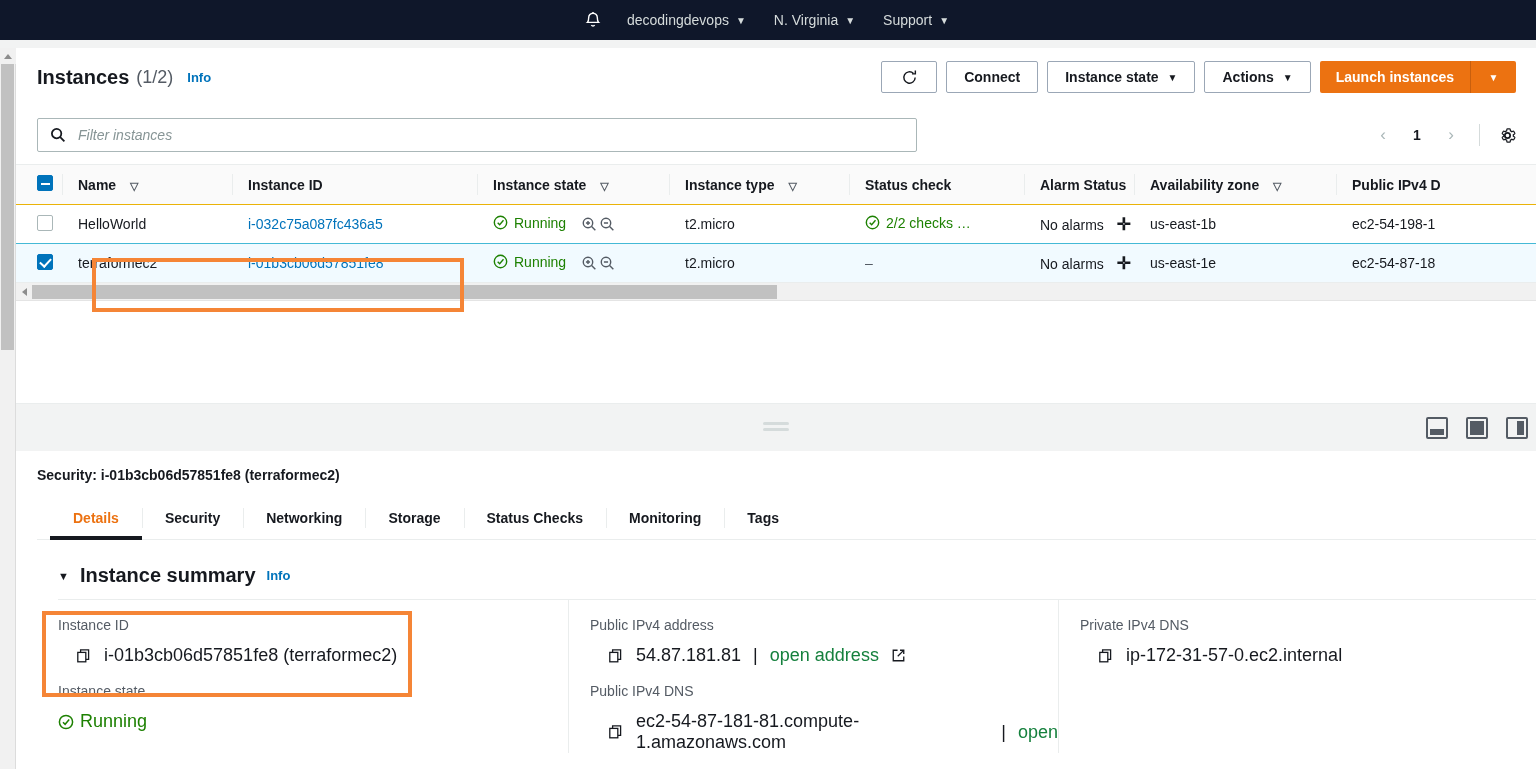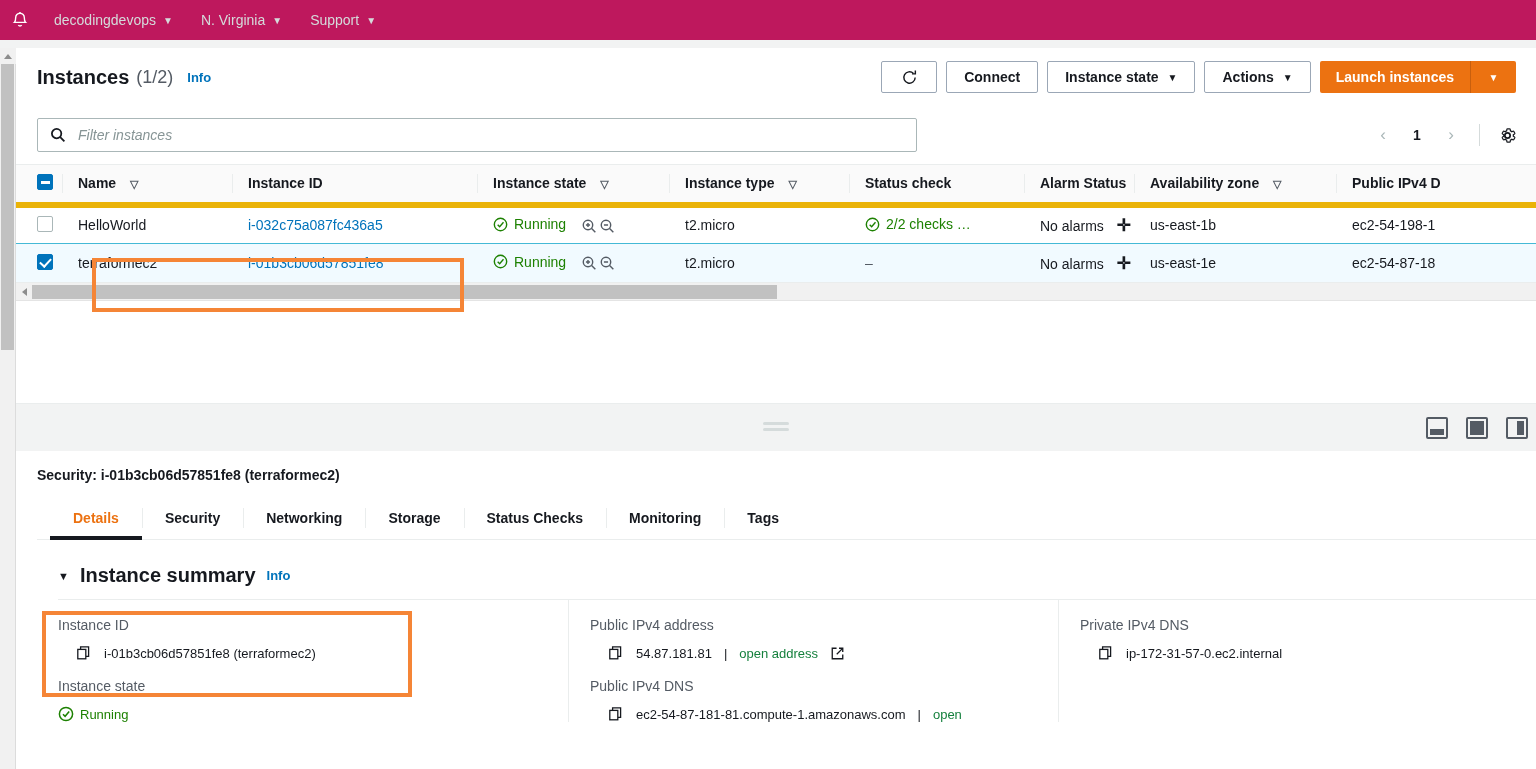--- a/index.html
+++ b/index.html
@@ -25,22 +25,22 @@
     border-left: 4px solid transparent; border-right: 4px solid transparent;
     border-bottom: 5px solid #8d8d8d;
   }
   #browser-scrollbar .thumb {
     width: 13px; margin: 0 1px; height: 286px; background: #c1c1c1; border-radius: 0;
   }
 
   
   #topnav {
     position: absolute; left: 0; top: 0; width: 1536px; height: 40px;
-    background: #be185d; color: #fff;
-    display: flex; align-items: center; justify-content: flex-start;
+    background: #0f172a; color: #fff;
+    display: flex; align-items: center; justify-content: center;
     font-size: 14px;
   }
   #topnav .nav-item {
     padding: 0 14px; height: 48px; display: flex; align-items: center;
     color: #d5dbdb; white-space: nowrap; cursor: pointer;
   }
   #topnav .nav-item .caret { margin-left: 7px; font-size: 10px; }
   #topnav .bell {
     width: 40px; height: 48px; display: flex; align-items: center; justify-content: center;
     cursor: pointer;
@@ -107,21 +107,21 @@
     color: #aab7b8; font-size: 17px; cursor: pointer;
   }
   .pager .pg.num { color: #16191f; font-size: 14px; font-weight: bold; }
   .pager .sep { width: 1px; height: 22px; background: #d5dbdb; margin: 0 10px; }
   .pager .gear { width: 30px; height: 32px; display: flex; align-items: center; justify-content: center; cursor: pointer; }
 
   
   #tablewrap { position: relative; }
   table { border-collapse: collapse; width: 1520px; table-layout: fixed; }
   thead th {
-    height: 40px; background: #fafafa; border-top: 1px solid #eaeded; border-bottom: 6px solid #eab308;
+    height: 40px; background: #fafafa; border-top: 1px solid #eaeded; border-bottom: 1px solid #eab308;
     font-size: 14px; font-weight: bold; color: #16191f; text-align: left;
     padding: 0 0 0 16px; white-space: nowrap; position: relative;
   }
   thead th .sortic { color: #545b64; font-size: 11px; margin-left: 10px; }
   thead th.divider::before {
     content: ""; position: absolute; left: 0; top: 9px; bottom: 9px; width: 1px; background: #eaeded;
   }
   tbody td {
     height: 39px; font-size: 14px; color: #16191f; padding: 0 0 0 16px;
     border-bottom: 1px solid #eaeded; white-space: nowrap;
@@ -203,21 +203,21 @@
   #summary-head .info { font-size: 13px; color: #0073bb; font-weight: bold; cursor: pointer; }
 
   #summary-grid {
     display: grid; grid-template-columns: 510px 490px 1fr;
     border-top: 1px solid #eaeded; margin-left: 21px;
   }
   .col { padding: 0; position: relative; }
   .col + .col { border-left: 1px solid #eaeded; padding-left: 21px; }
   .field { padding: 17px 0 0 0; }
   .field .lbl { font-size: 14px; color: #545b64; margin-bottom: 12px; }
-  .field .val { font-size: 13px; color: #16191f; display: flex; align-items: center; gap: 12px; padding-left: 18px; }
+  .field .val { font-size: 18px; color: #16191f; display: flex; align-items: center; gap: 12px; padding-left: 18px; }
   .copyic { cursor: pointer; flex: none; }
   .val .link { color: #15803d; }
 
   
   .anno {
     position: absolute; border: 4px solid #f58536; pointer-events: none; z-index: 30;
   }
 </style>
 </head>
 <body>

